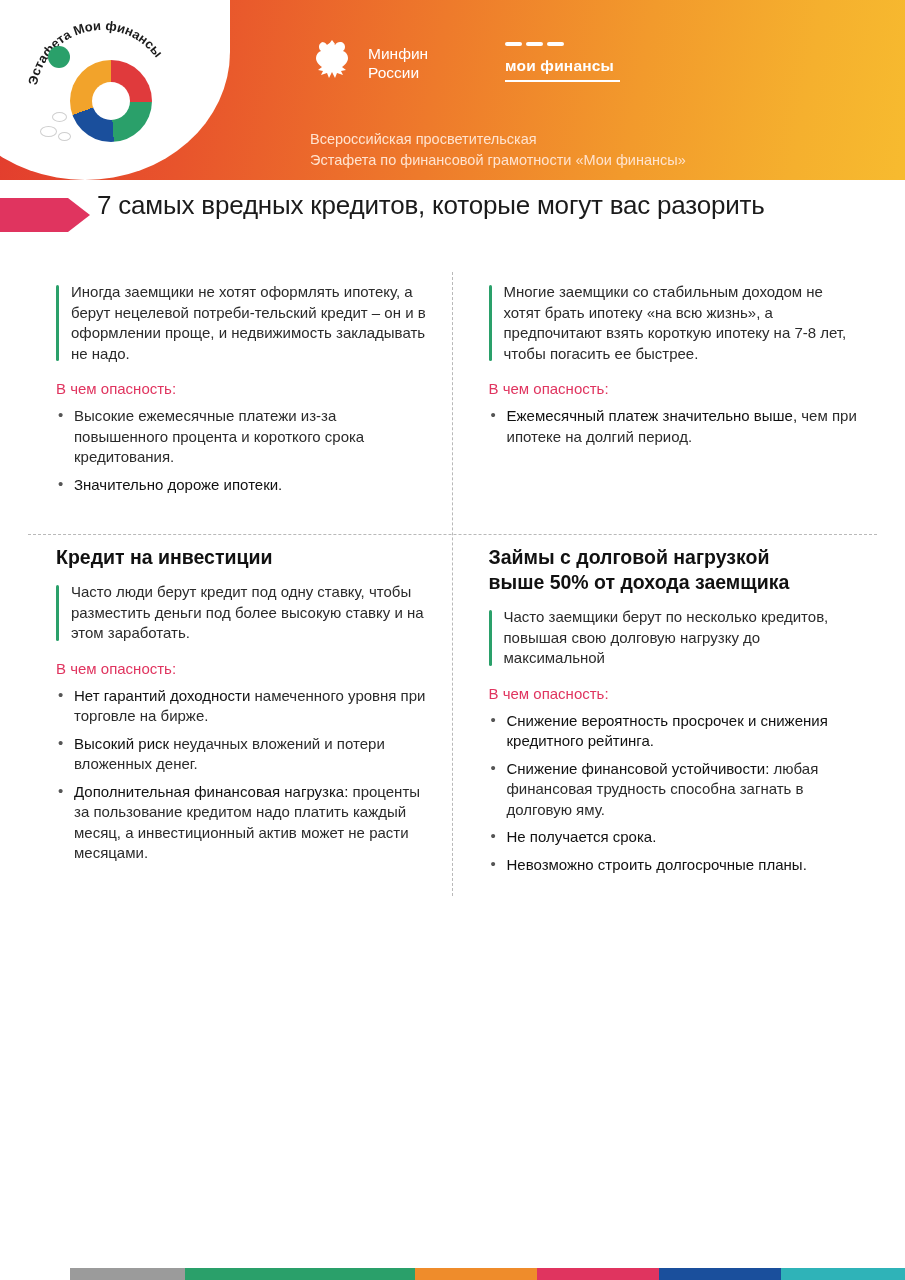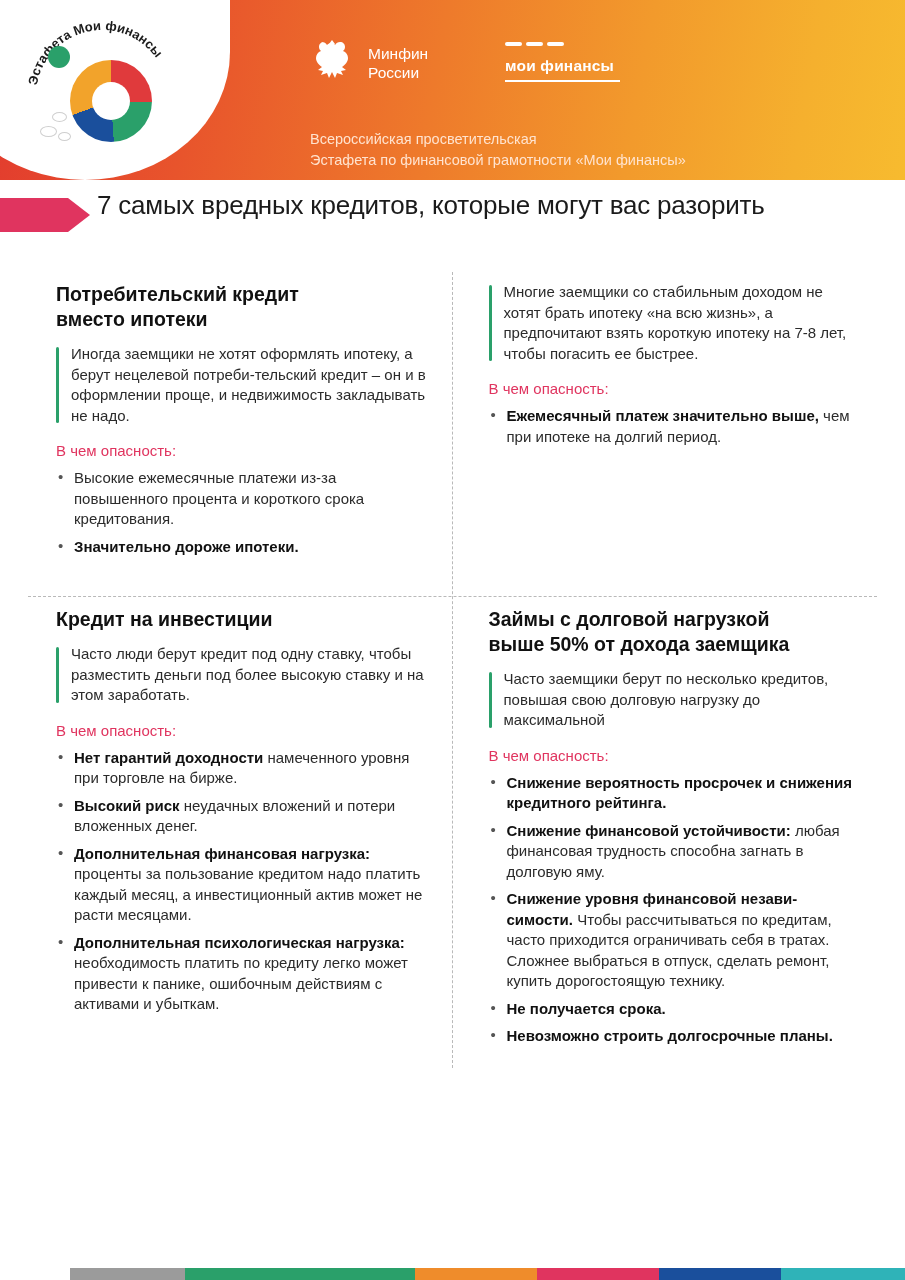--- a/index.html
+++ b/index.html
@@ -243,21 +243,21 @@
     margin-bottom: 7px;
   }
   ul.points li::before {
     content: "•";
     position: absolute;
     left: 2px;
     top: -1px;
     color: #555;
     font-size: 15px;
   }
-  ul.points li b { font-weight: 700; color: #111; }
+  ul.points li b { font-weight: 400; color: #111; }
 
   
   .footer-stripe {
     position: absolute;
     left: 0;
     bottom: 0;
     width: 905px;
     height: 12px;
     display: flex;
   }
@@ -320,21 +320,20 @@
       <div class="bar"></div>
         <div class="tip"></div>
     </div>
     <div class="main-title">7 самых вредных кредитов, которые могут вас разорить</div>
   </div>
 
   <div class="grid">
     <div class="v-divider"></div>
 
     <div class="cell">
-      <h2>Потребительский кредит<br>вместо ипотеки</h2>
       <div class="lead">Иногда заемщики не хотят оформлять ипотеку, а берут нецелевой потреби-тельский кредит – он и в оформлении проще, и недвижимость закладывать не надо.</div>
       <div class="danger-label">В чем опасность:</div>
       <ul class="points">
           <li>Высокие ежемесячные платежи из-за повышенного процента и короткого срока кредитования.</li>
           <li><b>Значительно дороже ипотеки.</b></li>
         </ul>
     </div>
 
     <div class="cell right">
       <div class="lead">Многие заемщики со стабильным доходом не хотят брать ипотеку «на всю жизнь», а предпочитают взять короткую ипотеку на 7-8 лет, чтобы погасить ее быстрее.</div>
@@ -347,32 +346,30 @@
     <div class="h-divider"></div>
 
     <div class="cell">
       <h2>Кредит на инвестиции</h2>
       <div class="lead">Часто люди берут кредит под одну ставку, чтобы разместить деньги под более высокую ставку и на этом заработать.</div>
       <div class="danger-label">В чем опасность:</div>
       <ul class="points">
           <li><b>Нет гарантий доходности</b> намеченного уровня при торговле на бирже.</li>
           <li><b>Высокий риск</b> неудачных вложений и потери вложенных денег.</li>
           <li><b>Дополнительная финансовая нагрузка:</b> проценты за пользование кредитом надо платить каждый месяц, а инвестиционный актив может не расти месяцами.</li>
-          <li><b>Дополнительная психологическая нагрузка:</b> необходимость платить по кредиту легко может привести к панике, ошибочным действиям с активами и убыткам.</li>
         </ul>
     </div>
 
     <div class="cell right">
       <h2>Займы с долговой нагрузкой<br>выше 50% от дохода заемщика</h2>
       <div class="lead">Часто заемщики берут по несколько кредитов, повышая свою долговую нагрузку до максимальной</div>
       <div class="danger-label">В чем опасность:</div>
       <ul class="points">
           <li><b>Снижение вероятность просрочек и снижения кредитного рейтинга.</b></li>
           <li><b>Снижение финансовой устойчивости:</b> любая финансовая трудность способна загнать в долговую яму.</li>
-          <li><b>Снижение уровня финансовой незави-симости.</b> Чтобы рассчитываться по кредитам, часто приходится ограничивать себя в тратах. Сложнее выбраться в отпуск, сделать ремонт, купить дорогостоящую технику.</li>
           <li><b>Не получается срока.</b></li>
           <li><b>Невозможно строить долгосрочные планы.</b></li>
         </ul>
     </div>
   </div>
 
   <div class="footer-stripe">
       <span style="background: rgb(255, 255, 255); width: 70px;"></span>
       <span style="background: rgb(155, 155, 155); width: 115px;"></span>
       <span style="background: rgb(42, 160, 106); width: 230px;"></span>

